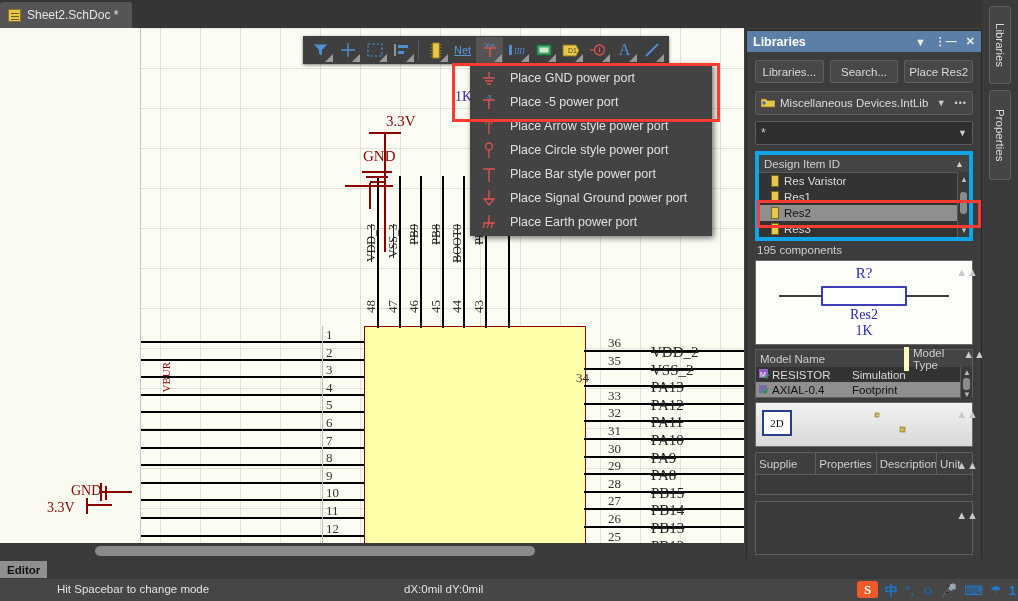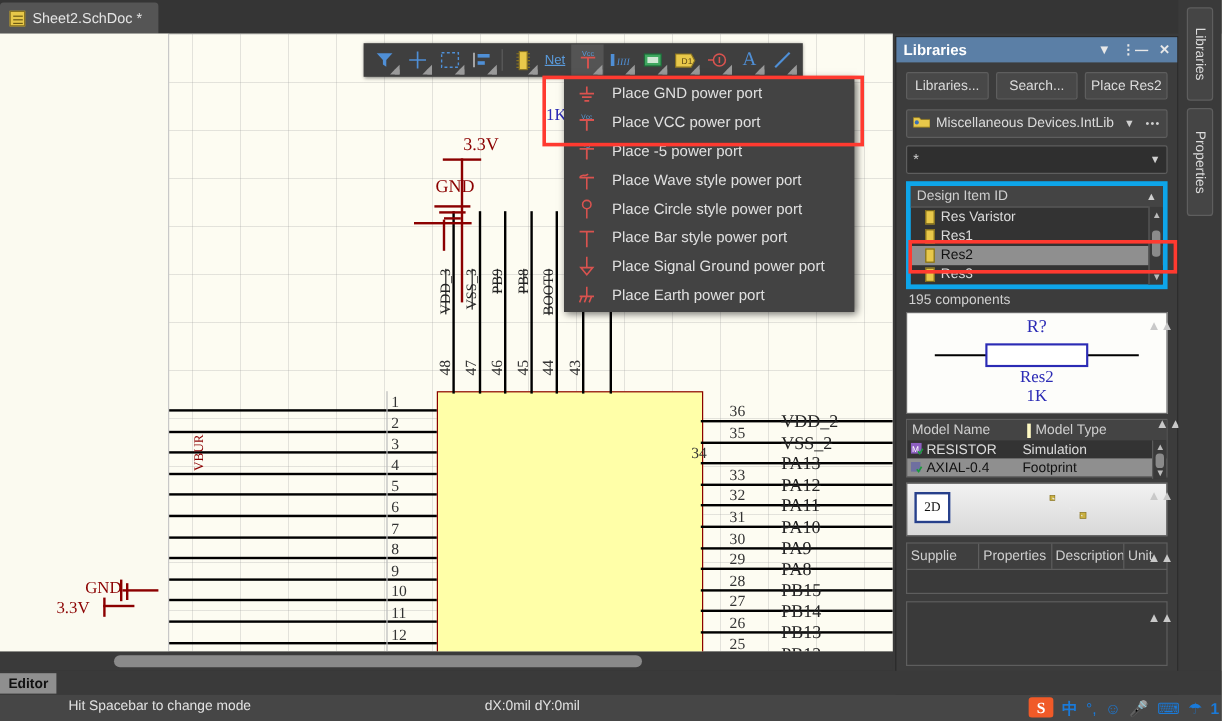--- a/index.html
+++ b/index.html
@@ -322,42 +322,33 @@
       <span class="mico">
         <svg width="18" height="16" viewBox="0 0 18 16">
           <path d="M9 2v6M3 8h12M5 11h8M7 14h4" stroke="#d9534f" stroke-width="1.4" fill="none"></path>
         </svg>
       </span>
       <span>Place GND power port</span>
     </div>
     <div class="mi">
       <span class="mico">
         <svg width="20" height="18" viewBox="0 0 20 18">
-          <text x="10" y="6" font-size="5.5" fill="#5a9bdc" text-anchor="middle" font-family="Liberation Sans">Vcc</text>
-          <path d="M10 7v9M4 7h12" stroke="#d9534f" stroke-width="1.5"></path>
-        </svg>
-      </span>
-      <span>Place VCC power port</span>
-    </div>
-    <div class="mi">
-      <span class="mico">
-        <svg width="20" height="18" viewBox="0 0 20 18">
           <text x="10" y="6" font-size="6" fill="#5a9bdc" text-anchor="middle" font-family="Liberation Sans">-5</text>
           <path d="M10 7v9M4 7h12" stroke="#d9534f" stroke-width="1.5"></path>
         </svg>
       </span>
       <span>Place -5 power port</span>
     </div>
     <div class="mi">
       <span class="mico">
-        <svg width="20" height="18" viewBox="0 0 20 18">
-          <path d="M10 17V7M4 7h12M4 7c2-4 5 0 7-3" stroke="#d9534f" stroke-width="1.3" fill="none"></path>
-        </svg>
-      </span>
-      <span>Place Wave style power port</span>
+        <svg width="18" height="18" viewBox="0 0 18 18">
+          <path d="M9 17V4M9 2L5.5 7M9 2l3.5 5" stroke="#d9534f" stroke-width="1.3" fill="none"></path>
+        </svg>
+      </span>
+      <span>Place Arrow style power port</span>
     </div>
     <div class="mi">
       <span class="mico">
         <svg width="18" height="18" viewBox="0 0 18 18">
           <circle cx="9" cy="5.5" r="3.5" fill="none" stroke="#d9534f" stroke-width="1.3"></circle>
           <path d="M9 9v8" stroke="#d9534f" stroke-width="1.3"></path>
         </svg>
       </span>
       <span>Place Circle style power port</span>
     </div>
@@ -461,21 +452,21 @@
       </svg>
       <div class="pvtxt" style="top:46px;font-size:14px;">Res2</div>
       <div class="pvtxt" style="top:62px;font-size:14px;">1K</div>
     </div>
     <div class="chev" style="top:6px;">▲▲</div>
   </div>
 
   <div style="position:relative;margin:4px 8px 0 8px;border:1px solid #5e5e5e;background:#333;">
     <div class="modelhead">
       <span style="width:96px;padding-left:4px;">Model Name</span>
-      <span style="border-left:3px solid #fef9c3;padding-left:4px;flex:1;">Model Type</span>
+      <span style="border-left:5px solid #fef9c3;padding-left:4px;flex:1;margin-left:48px;">Model Type</span>
     </div>
     <div id="modelrows">
         <div class="mrow">
           <span style="width: 16px; display: flex; justify-content: center;">
             <svg width="11" height="11" viewBox="0 0 11 11">
               <rect x="0" y="0" width="9" height="9" fill="#8d5fc1"></rect>
               <text x="4" y="7.5" font-size="7" fill="#fff" text-anchor="middle" font-family="Liberation Sans">M</text>
               <path d="M6 7l1.5 2 2.5-4" stroke="#1a9b3c" stroke-width="1.4" fill="none"></path>
             </svg>
           </span>

